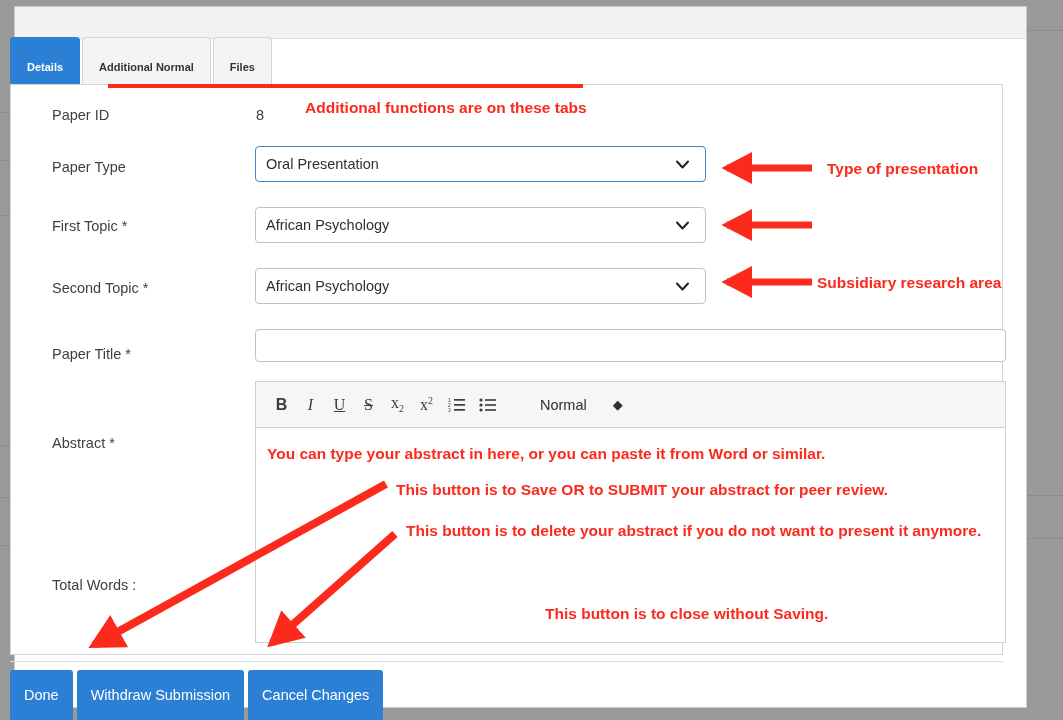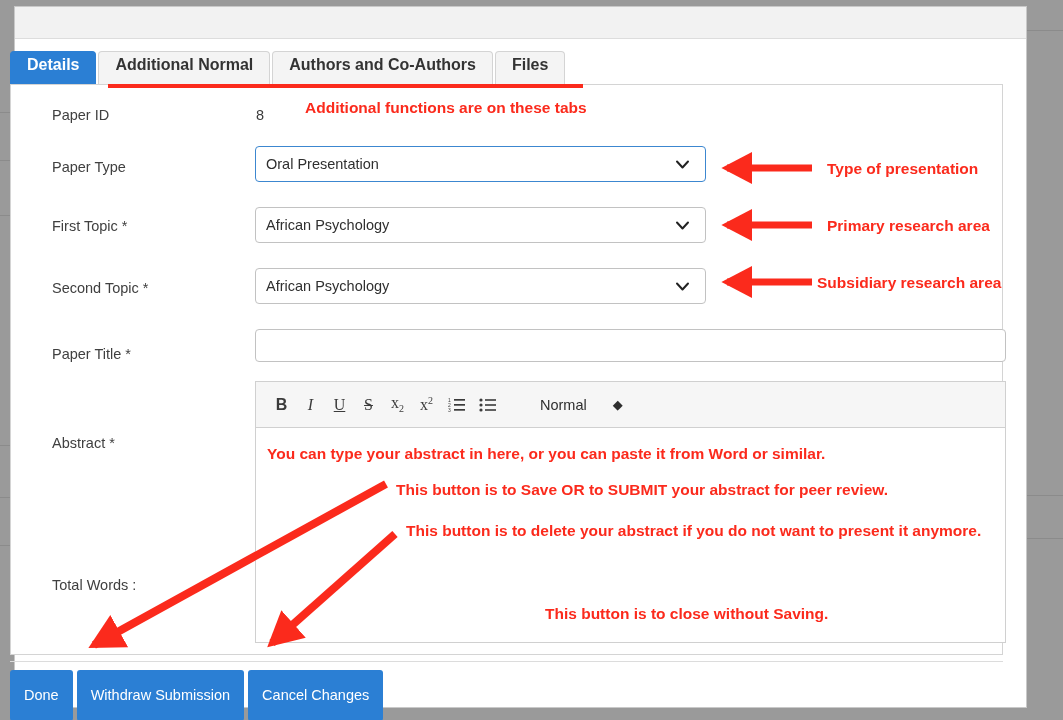--- a/index.html
+++ b/index.html
@@ -47,28 +47,28 @@
   .tabs {
     position: absolute;
     left: 10px;
     top: 40px;
     height: 44px;
     display: flex;
     align-items: flex-end;
     gap: 2px;
   }
   .tab {
-    font-size: 16px;
+    font-size: 11px;
     font-weight: bold;
     color: #333333;
     background: #f4f4f4;
     border: 1px solid #d4d4d4;
     border-bottom: none;
     border-radius: 4px 4px 0 0;
-    padding: 5px 16px 11px 16px;
+    padding: 24px 16px 11px 16px;
     line-height: 1;
     box-sizing: border-box;
     white-space: nowrap;
     cursor: pointer;
   }
   .tab.active {
     background: #2b7fd4;
     border-color: #2b7fd4;
     color: #ffffff;
   }
@@ -253,23 +253,20 @@
       <span></span>
     </div>
   </div>
 
   <div class="tabs">
     <div class="tab active">
       <span>Details</span>
     </div>
     <div class="tab">
       <span>Additional Normal</span>
-    </div>
-    <div class="tab">
-      <span>Authors and Co-Authors</span>
     </div>
     <div class="tab">
       <span>Files</span>
     </div>
   </div>
 
   <div class="tab-body"></div>
 
   <div class="field-label" style="left:52px; top:107px;">Paper ID</div>
   <div class="static-value" style="left:256px; top:107px;">8</div>
@@ -366,20 +363,19 @@
     <line x1="812" y1="225" x2="727" y2="225" stroke="#fb2a1c" stroke-width="7" marker-end="url(#ah)"></line>
     <line x1="812" y1="282" x2="727" y2="282" stroke="#fb2a1c" stroke-width="7" marker-end="url(#ah)"></line>
 
     <line x1="386" y1="484" x2="94" y2="645" stroke="#fb2a1c" stroke-width="8" marker-end="url(#ah)"></line>
 
     <line x1="395" y1="534" x2="272" y2="643" stroke="#fb2a1c" stroke-width="8" marker-end="url(#ah)"></line>
   </svg>
 
   <div class="anno" style="left:305px; top:98px;">Additional functions are on these tabs</div>
   <div class="anno" style="left:827px; top:159px;">Type of presentation</div>
-  <div class="anno" style="left:827px; top:216px;">Primary research area</div>
   <div class="anno" style="left:817px; top:273px;">Subsidiary research area</div>
   <div class="anno" style="left:267px; top:444px;">You can type your abstract in here, or you can paste it from Word or similar.</div>
   <div class="anno" style="left:396px; top:480px;">This button is to Save OR to SUBMIT your abstract for peer review.</div>
   <div class="anno wrap" style="left:406px; top:521px; width:600px;">This button is to delete your abstract if you do not want to present it anymore.</div>
   <div class="anno" style="left:545px; top:604px;">This button is to close without Saving.</div>
 
 </div>
 
 </body></html>

